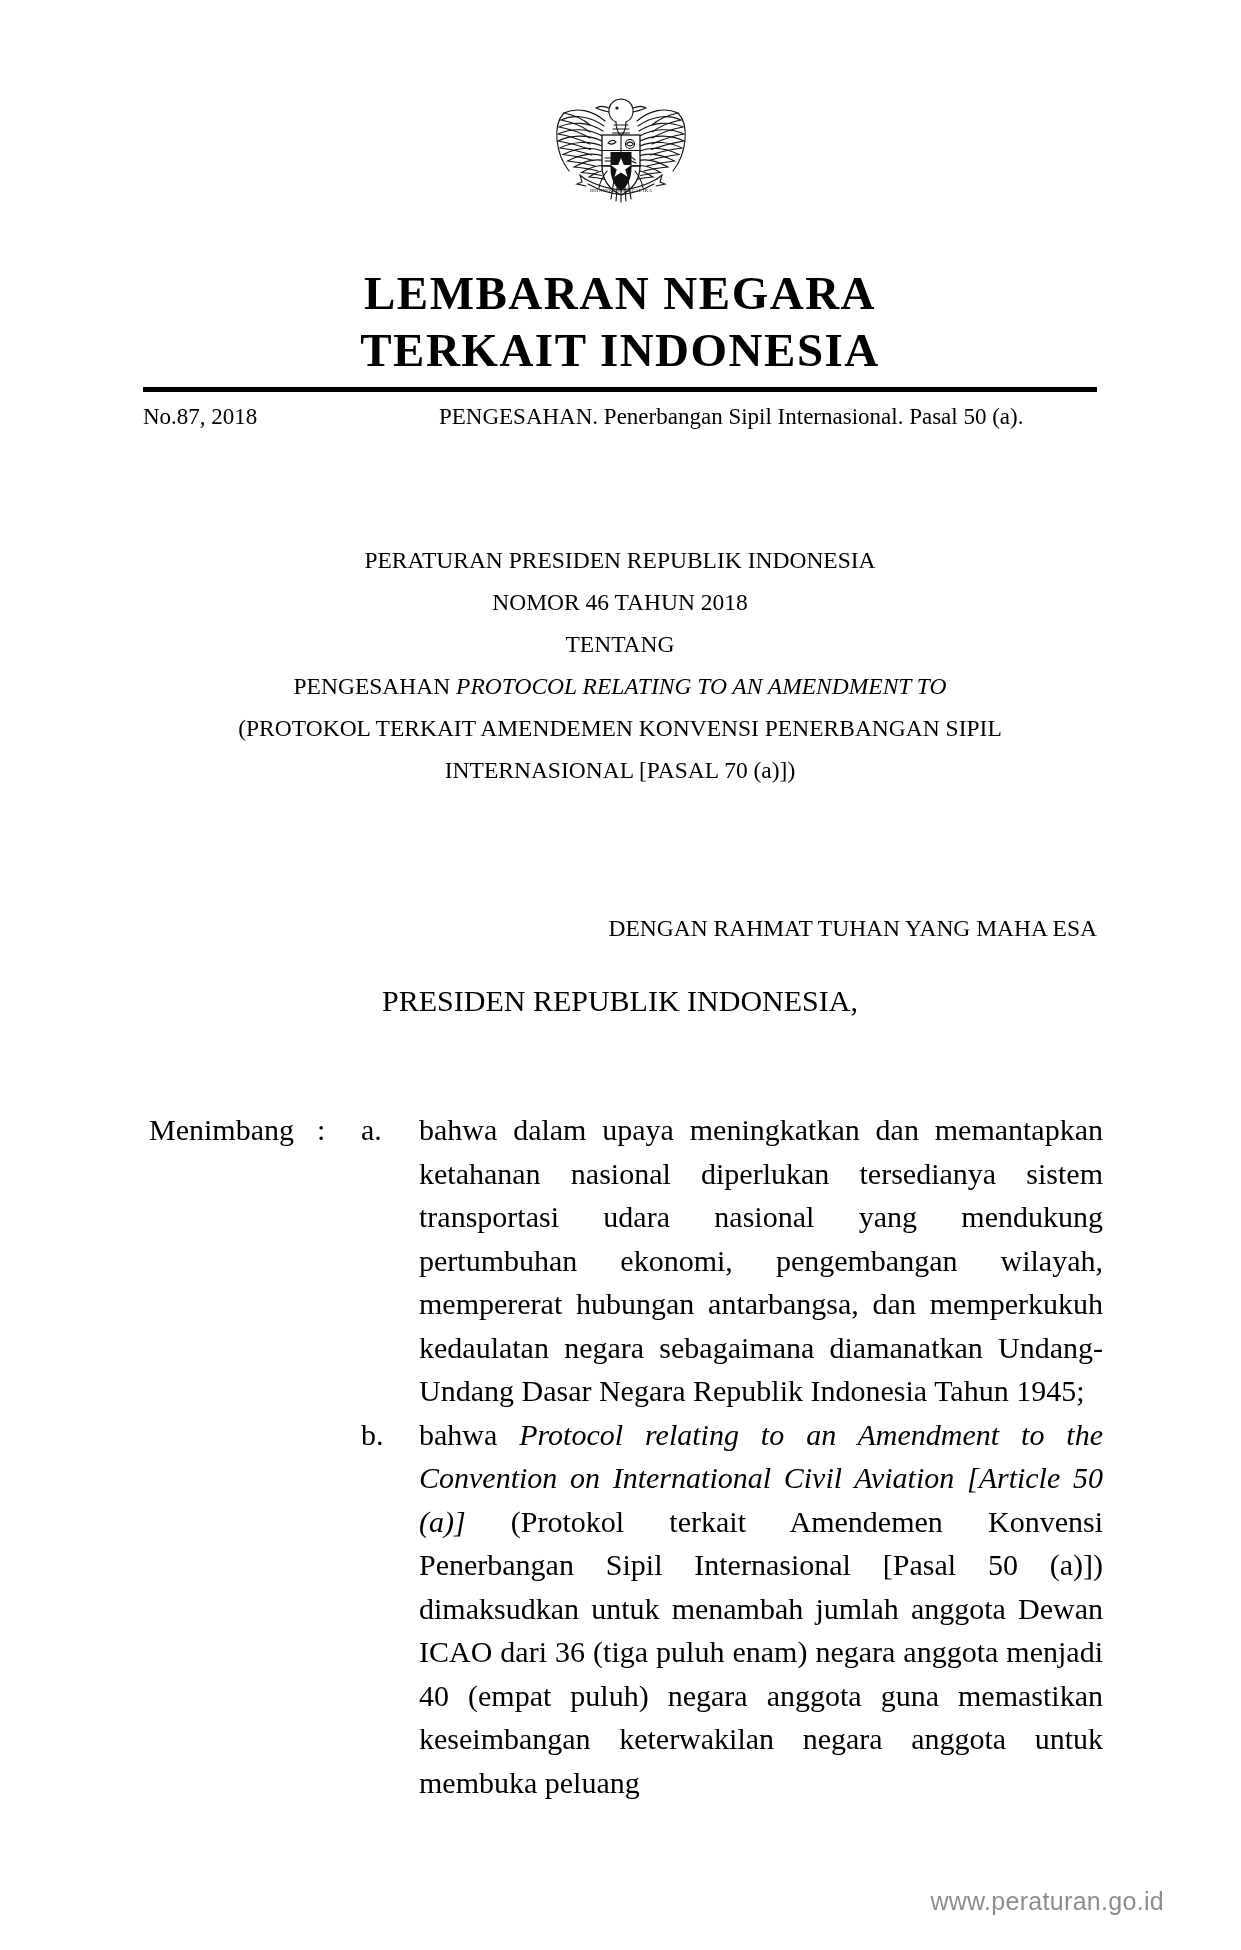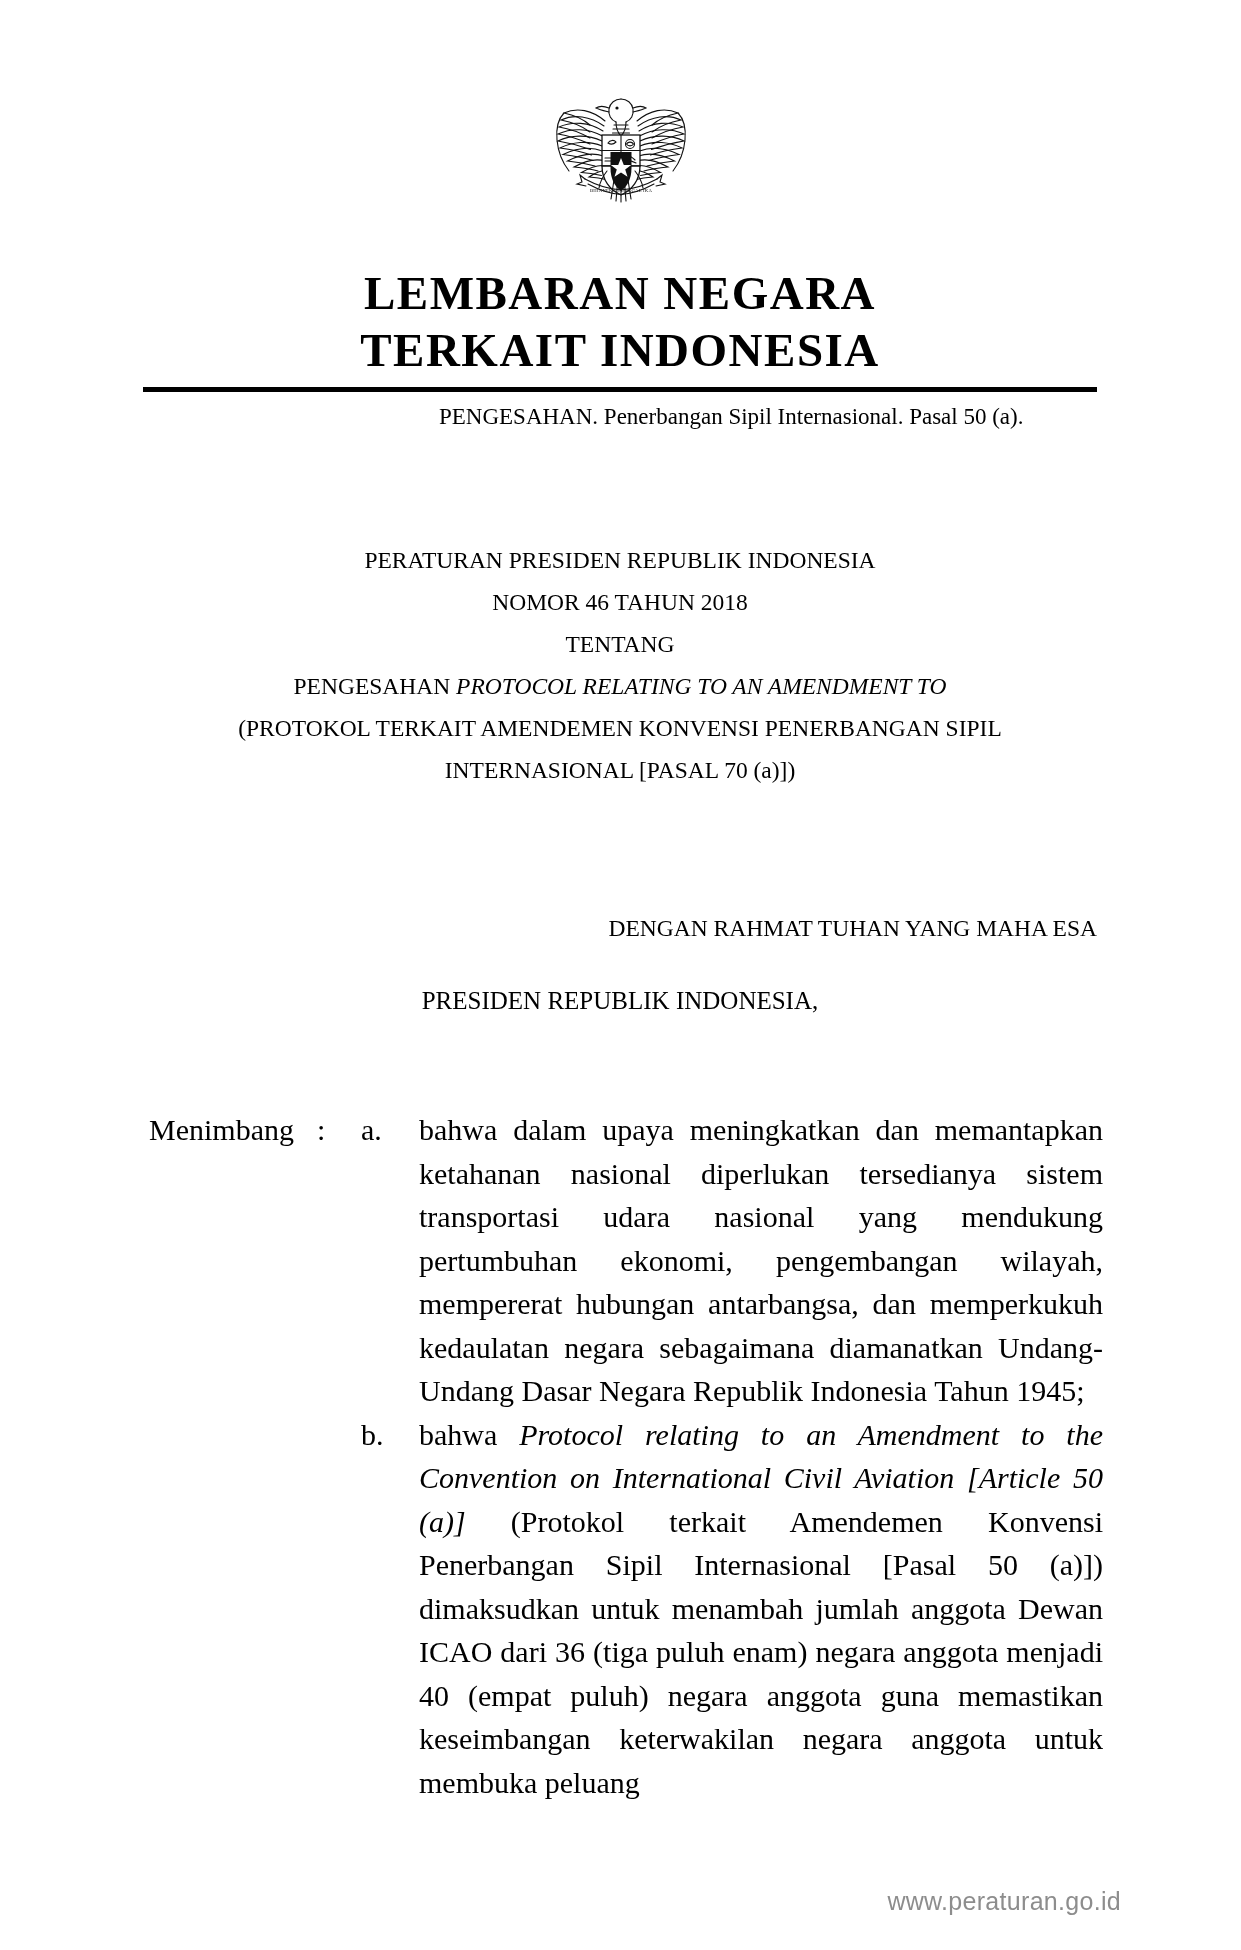--- a/index.html
+++ b/index.html
@@ -110,21 +110,21 @@
     text-align: right;
     font-size: 23.5px;
     line-height: 42px;
   }
   .president {
     position: absolute;
     top: 965px;
     left: 143px;
     width: 954px;
     text-align: center;
-    font-size: 25px;
+    font-size: 30px;
     line-height: 42px;
   }
 
   
   .body-section {
     position: absolute;
     top: 1093px;
     left: 149px;
     width: 954px;
     font-size: 30px;
@@ -169,21 +169,21 @@
   }
   .item-text .it { font-style: italic; }
 
   
   .footer {
     position: absolute;
     left: 0;
     top: 1872px;
     width: 1241px;
     text-align: right;
-    padding-right: 120px;
+    padding-right: 77px;
     box-sizing: border-box;
   }
   .footer .wm {
     font-family: "Liberation Sans", "DejaVu Sans", sans-serif;
     font-size: 25px;
     color: #8d8d8d;
     letter-spacing: 0.3px;
   }
 </style>
 </head>
@@ -261,20 +261,21 @@
   </div>
 
   <div class="masthead">
     <div class="mast-line">LEMBARAN NEGARA</div>
     <div class="mast-line">TERKAIT INDONESIA</div>
   </div>
 
   <div class="head-rule"></div>
 
   <div class="refrow">
+    <div class="ref-no">No.87, 2018</div>
     <div class="ref-subject">PENGESAHAN. Penerbangan Sipil Internasional. Pasal 50 (a).</div>
   </div>
 
   <div class="titleblock">
     <span class="tline">PERATURAN PRESIDEN REPUBLIK INDONESIA</span>
     <span class="tline">NOMOR 46 TAHUN 2018</span>
     <span class="tline">TENTANG</span>
     <span class="tline"><span>PENGESAHAN </span><span class="it">PROTOCOL RELATING TO AN AMENDMENT TO</span></span>
     <span class="tline">(PROTOKOL TERKAIT AMENDEMEN KONVENSI PENERBANGAN SIPIL</span>
     <span class="tline">INTERNASIONAL [PASAL 70 (a)])</span>

